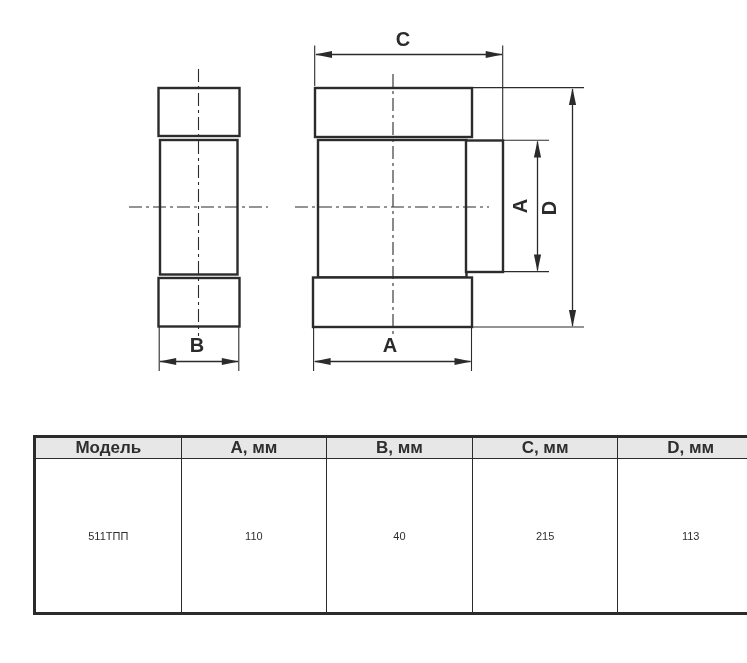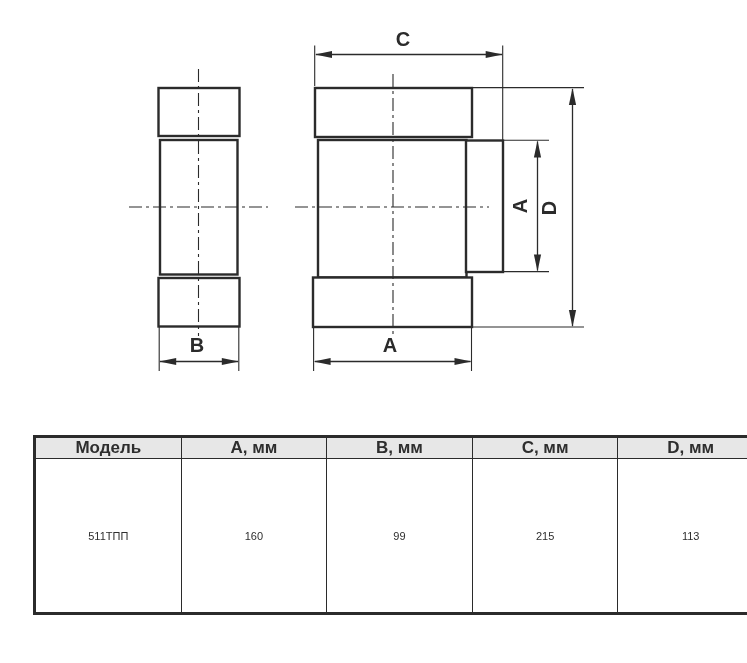--- a/index.html
+++ b/index.html
@@ -133,22 +133,22 @@
           <th>Модель</th>
           <th>A, мм</th>
           <th>B, мм</th>
           <th>C, мм</th>
           <th>D, мм</th>
         </tr>
       </thead>
       <tbody>
         <tr>
           <td>511ТПП</td>
-          <td>160</td>
-          <td>99</td>
+          <td>110</td>
+          <td>40</td>
           <td>215</td>
           <td>113</td>
         </tr>
       </tbody>
     </table>
   </div>
 
 </div>
 
 </body></html>

